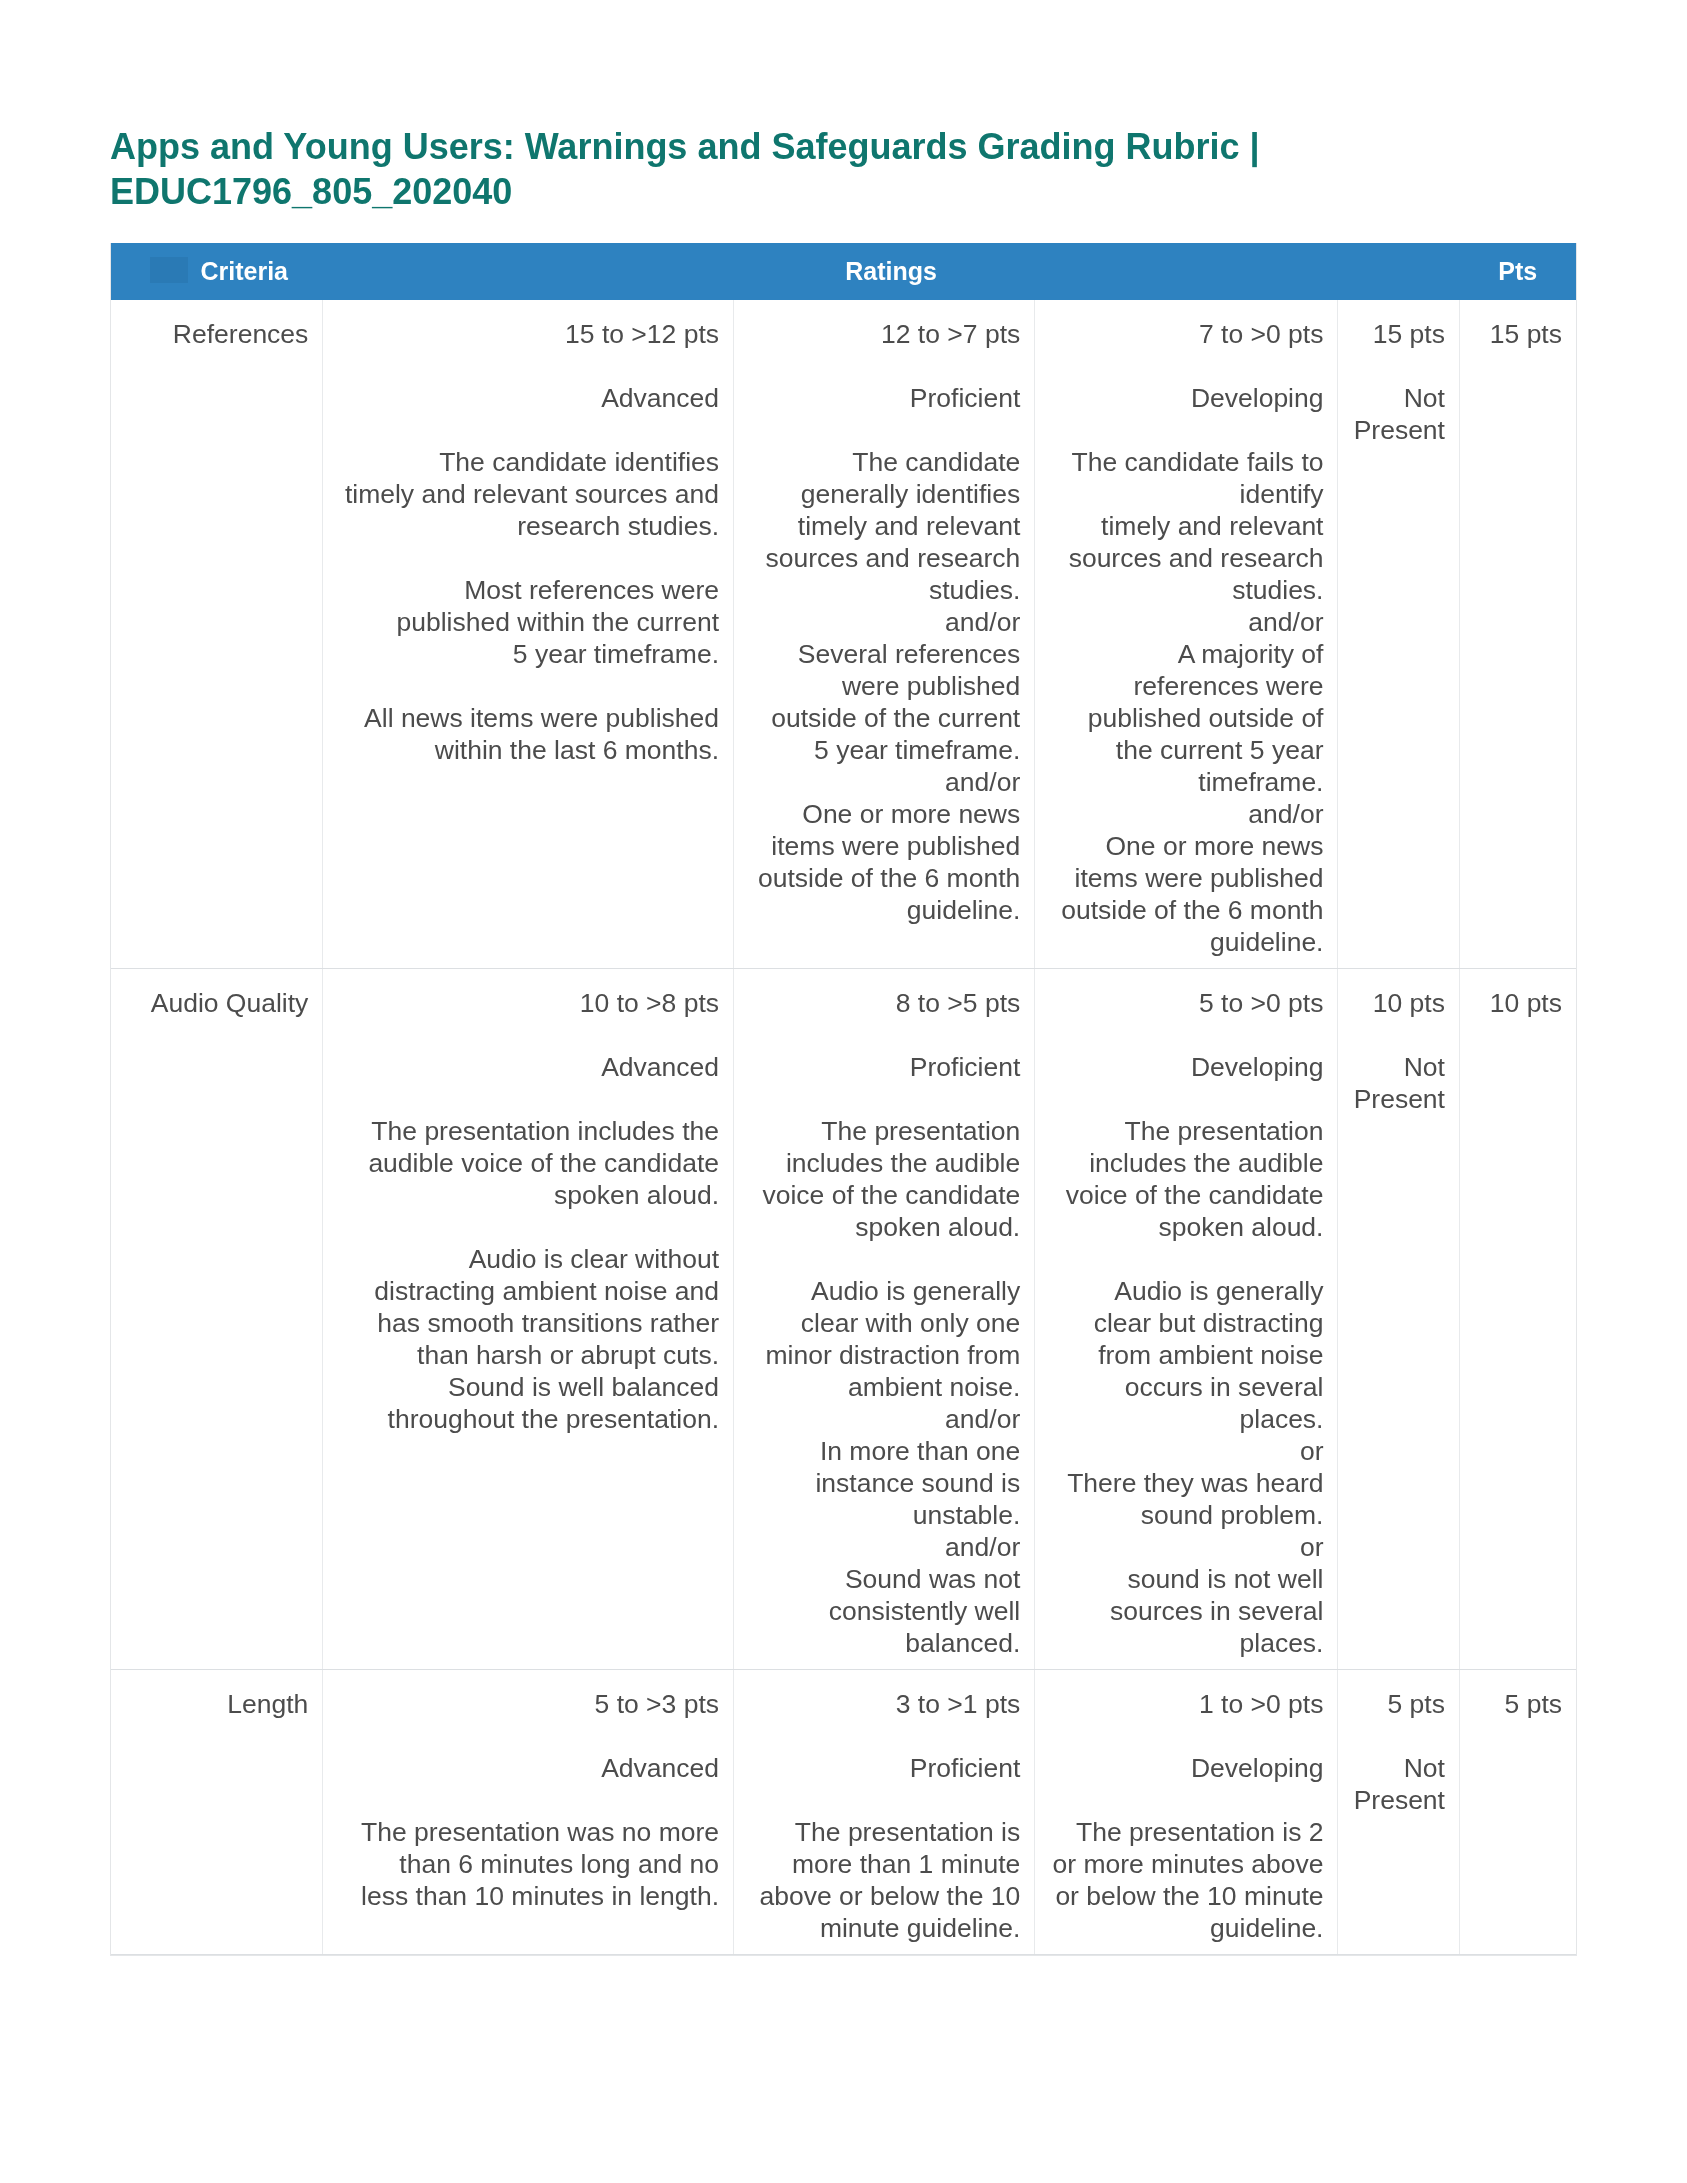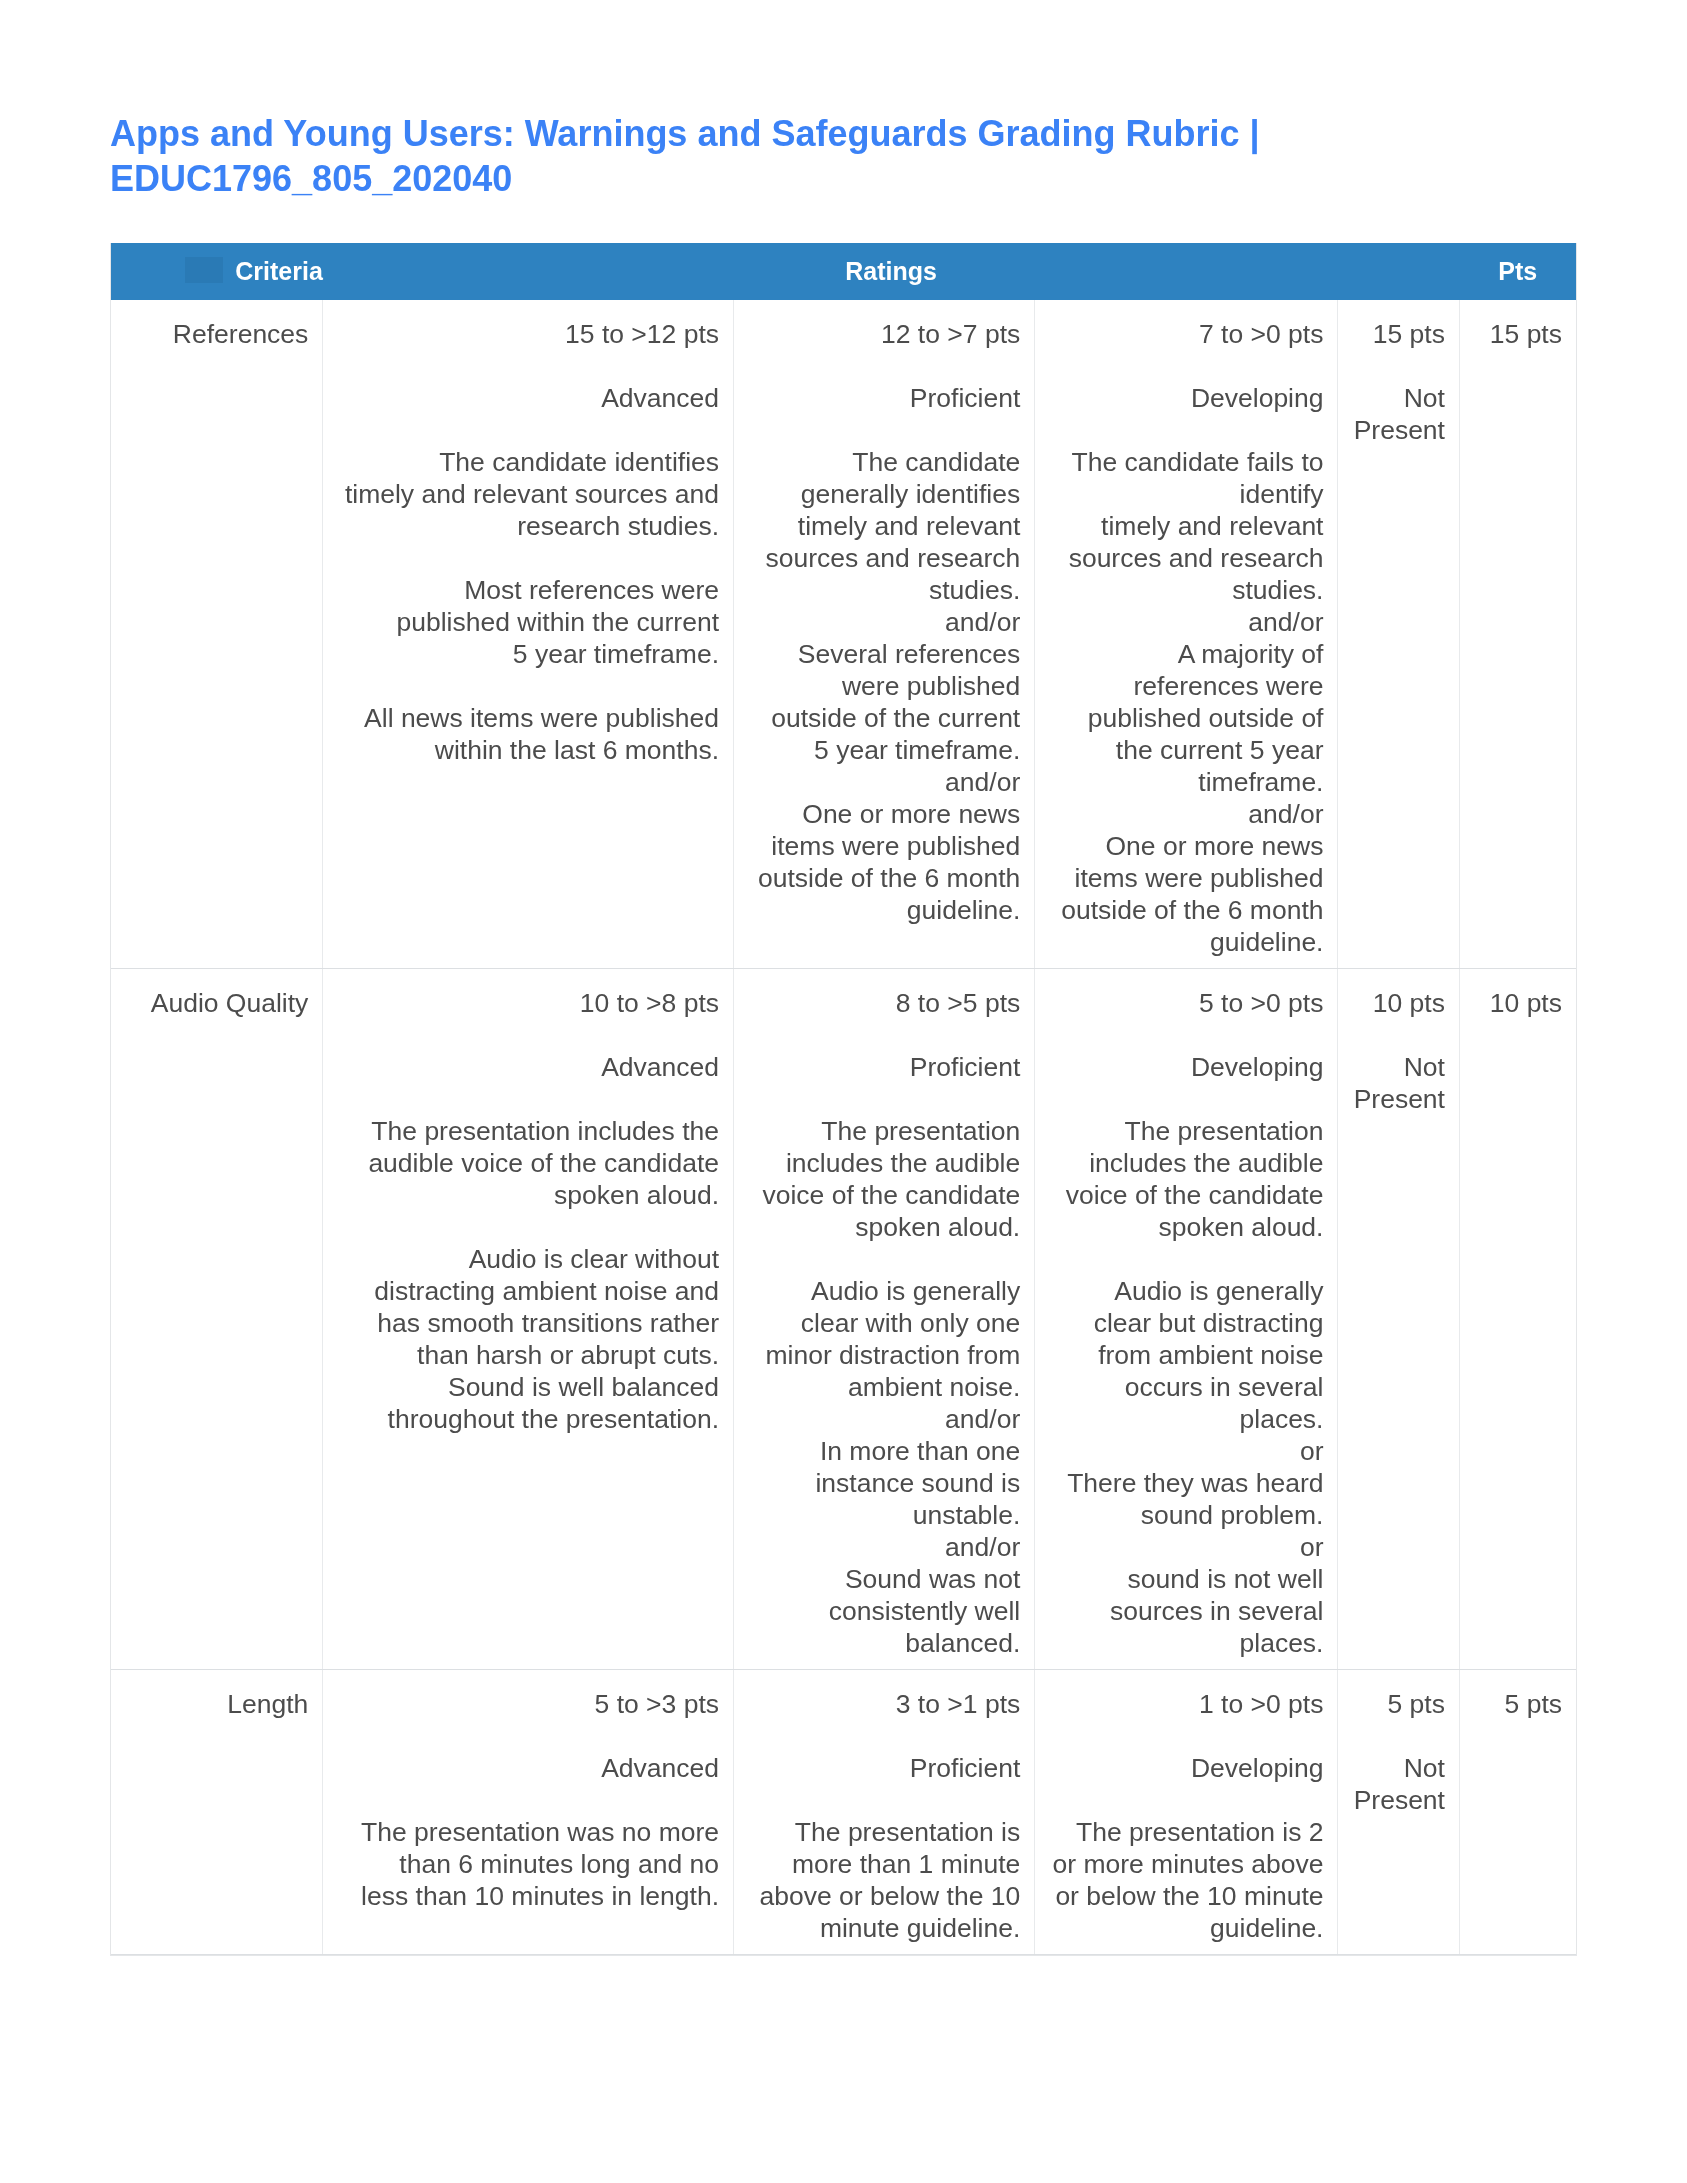--- a/index.html
+++ b/index.html
@@ -1,26 +1,26 @@
 <!DOCTYPE html>
 <html style="font-size:10.6px"><head>
 <meta charset="utf-8">
 <title>Rubric</title>
 <style>
   html,body{margin:0;padding:0;background:#ffffff;}
   body{width:1687px;height:2183px;font-family:"Liberation Sans",sans-serif;-webkit-font-smoothing:antialiased;}
   .page{position:absolute;left:0;top:0;width:1687px;height:2183px;overflow:hidden;}
-  .doc-title{position:absolute;left:110px;top:111px;width:1456px;font-size:36px;font-weight:bold;color:#3b82f6;line-height:45px;}
+  .doc-title{position:absolute;left:110px;top:124px;width:1456px;font-size:36px;font-weight:bold;color:#0f766e;line-height:45px;}
   .rubric{position:absolute;left:110px;top:243px;width:1465px;background:#ffffff;border:1.3px solid #e4e6e8;border-top:none;}
   table.rt{border-collapse:collapse;width:100%;table-layout:fixed;}
   table.rt th{vertical-align:middle;}
   table.rt td{vertical-align:top;text-align:right;}
   table.rt th.hdr{padding:0;}
   .hdr{background:#2e82c0;color:#fff;height:57px;font-weight:bold;font-size:25px;}
-  table.rt th.hdr-criteria{padding:0 0 0 4px;text-align:right;white-space:nowrap;}
+  table.rt th.hdr-criteria{padding:0 0 0 4px;text-align:center;white-space:nowrap;}
   .hicon{display:inline-block;width:38px;height:26px;background:#2a7ab5;vertical-align:-3.3px;margin-right:12.6px;}
   .hdr-ratings{text-align:center;}
   .hdr-pts{text-align:center;}
   .cell{border-right:1.3px solid #e8eaec;border-bottom:1.3px solid #dcdfe2;padding:18px 14px 10px 14.6px;font-size:26.5px;color:#4c4c4c;line-height:32px;}
   .cell:last-child{border-right:none;}
   .crit-title{font-size:26.5px;}
   p{margin:0 0 32px 0;}
   p:last-child{margin-bottom:0;}
 </style>
 </head>

